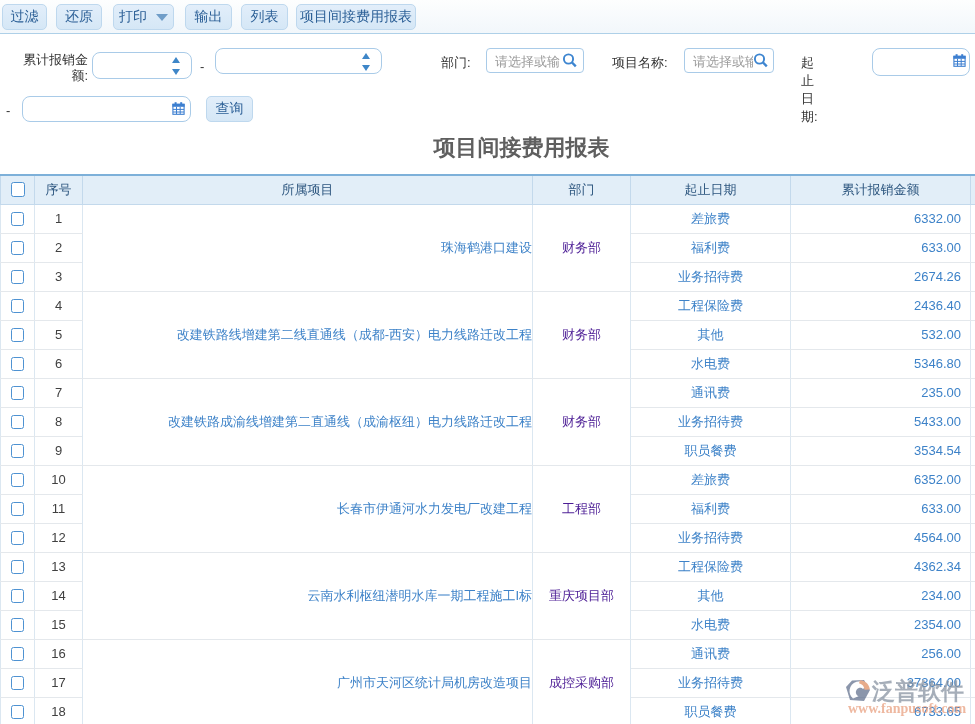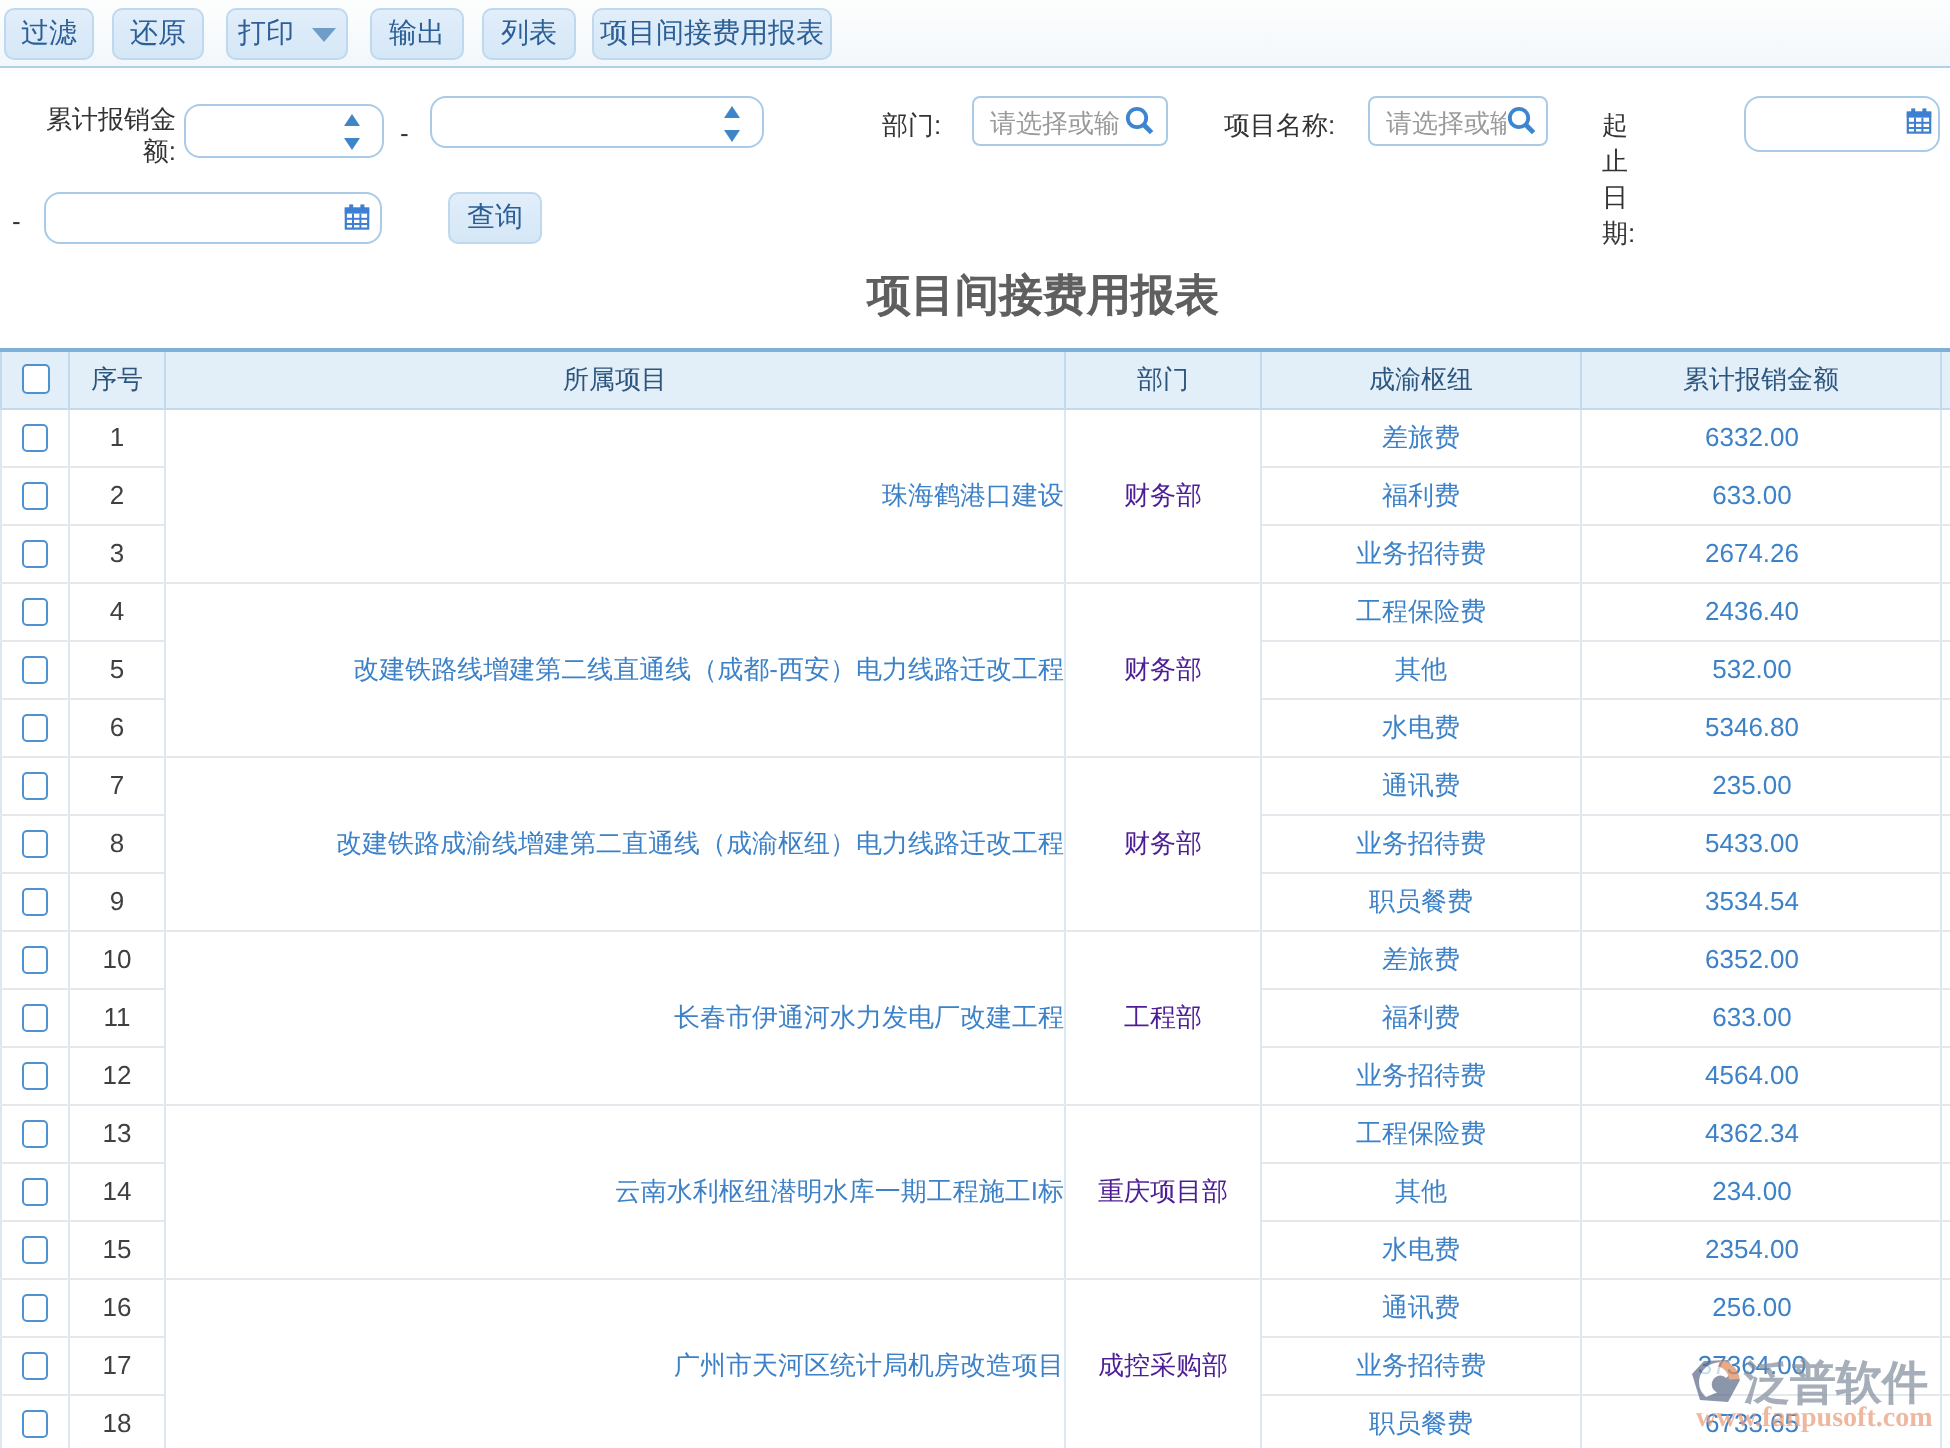--- a/index.html
+++ b/index.html
@@ -34,21 +34,21 @@
 
 
 #tablewrap { position:absolute; left:0; top:174px; width:975px; }
 #grid { border-collapse:collapse; table-layout:fixed; width:975px; }
 #grid th { background:#e2eef8; border:1px solid #c3d9ec; border-top:2px solid #7db0d9;
   height:29px; font-size:13px; font-weight:normal; color:#2d567f; text-align:center; }
 #grid td { border:1px solid; border-color:#e4e8ec #dbe7f1; height:29px; font-size:13px; background:#fff;
   color:#404040; text-align:center; overflow:hidden; white-space:nowrap; }
 #grid td.proj { text-align:right; padding-left:10px; color:#3d82c8; }
 #grid td.fee  { color:#3d82c8; }
-#grid td.amt  { text-align:center; padding-right:9px; color:#3d82c8; }
+#grid td.amt  { text-align:right; padding-right:9px; color:#3d82c8; }
 #grid td.dept { color:#4c1d95; }
 .cb { width:13px; height:14px; border:1.5px solid #4e92d2; border-radius:2.5px;
   background:#fff; margin:0 auto; }
 th .cb { width:14px; height:15px; }
 
 
 #wm { position:absolute; left:840px; top:664px; width:133px; }
 </style>
 </head>
 <body>
@@ -107,21 +107,21 @@
   <svg class="icon" style="left:172px; top:102px;" width="13" height="13" viewBox="0 0 13 13">
     <rect x="2.6" y="0.2" width="2" height="3.2" fill="#3d7fd0"></rect>
     <rect x="8.2" y="0.2" width="2" height="3.2" fill="#3d7fd0"></rect>
     <rect x="0.4" y="1.8" width="12.2" height="3" fill="#3d7fd0"></rect>
     <rect x="0.9" y="2.3" width="11.2" height="10" fill="none" stroke="#3d7fd0" stroke-width="1.1"></rect>
     <line x1="1" y1="7.4" x2="12" y2="7.4" stroke="#3d7fd0" stroke-width="1"></line>
     <line x1="1" y1="10" x2="12" y2="10" stroke="#3d7fd0" stroke-width="1"></line>
     <line x1="4.5" y1="4.8" x2="4.5" y2="12" stroke="#3d7fd0" stroke-width="1"></line>
     <line x1="8.2" y1="4.8" x2="8.2" y2="12" stroke="#3d7fd0" stroke-width="1"></line>
   </svg>
-  <div class="btn" style="left:224px; top:96px; width:47px; height:26px;">查询</div>
+  <div class="btn" style="left:206px; top:96px; width:47px; height:26px;">查询</div>
 
   <div id="title">项目间接费用报表</div>
 
   <div id="tablewrap">
   <table id="grid">
     <colgroup>
       <col style="width:34px">
           <col style="width:48px">
           <col style="width:450px">
       <col style="width:98px">
@@ -130,21 +130,21 @@
           <col style="width:5px">
     </colgroup>
     <tbody>
           <tr>
       <th>
               <div class="cb"></div>
             </th>
             <th>序号</th>
             <th>所属项目</th>
             <th>部门</th>
-            <th>成渝枢纽</th>
+            <th>起止日期</th>
             <th>累计报销金额</th>
             <th class="x"></th>
     </tr>
     <tr>
             <td>
               <div class="cb"></div>
             </td>
             <td>1</td>
             <td class="proj" rowspan="3">珠海鹤港口建设</td>
             <td class="dept" rowspan="3">财务部</td>

